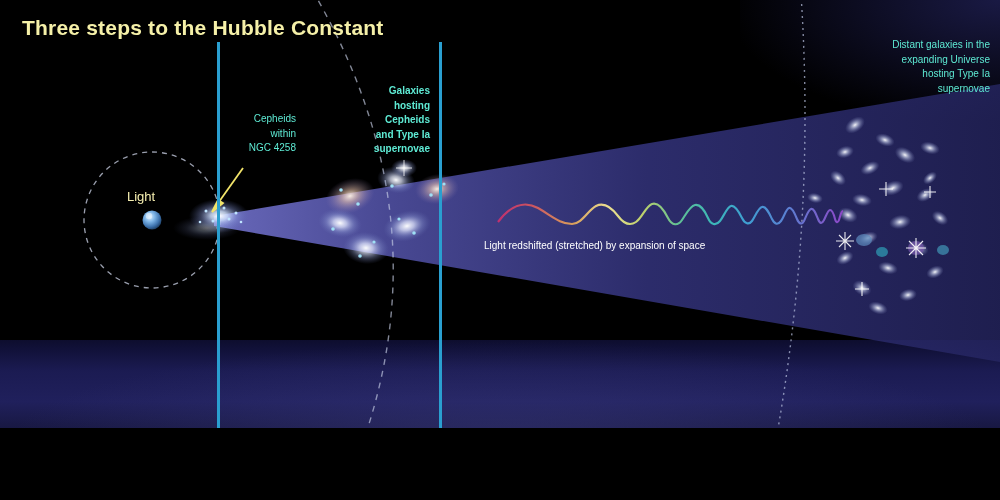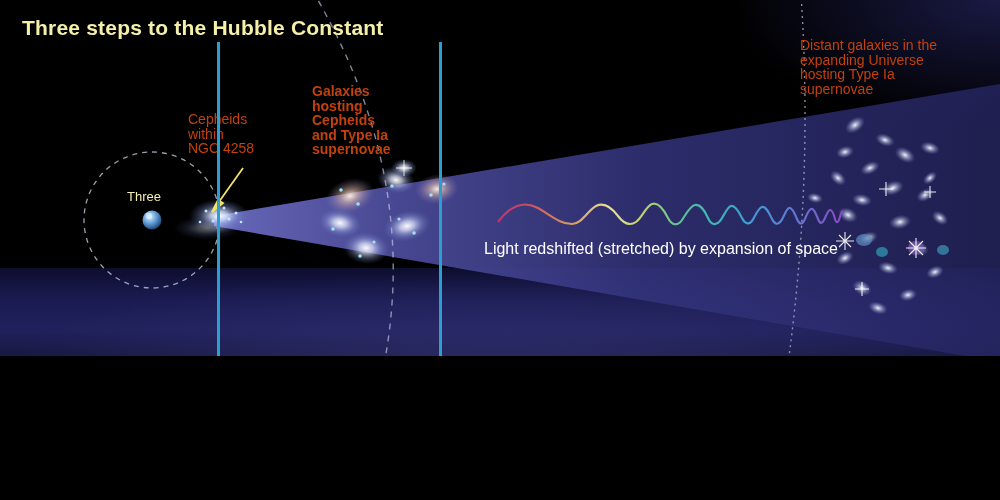--- a/index.html
+++ b/index.html
@@ -1,17 +1,17 @@
 <!DOCTYPE html>
 <html><head>
 <meta charset="utf-8">
 <style>
   html,body{margin:0;padding:0;background:#000;}
   #stage{
-    position:relative;width:1000px;height:356px;overflow:hidden;
+    position:relative;width:1000px;height:428px;overflow:hidden;
     background:#000;
     font-family:"Liberation Sans", sans-serif;
   }
   
   .bg-bottom{
     position:absolute;left:0;right:0;bottom:0;height:88px;
     background:linear-gradient(180deg,#0d0d2e 0%,#1b1b52 35%,#20205c 70%,#181842 100%);
   }
   .bg-bottom:after{
     content:"";position:absolute;inset:0;
@@ -24,28 +24,28 @@
   
   .cone{position:absolute;left:0;top:0;width:1000px;height:500px;}
   
   .title{
     position:absolute;left:22px;top:16px;
     font-size:21px;font-weight:bold;color:#f5f0a8;
     letter-spacing:.2px;white-space:nowrap;
   }
   
   .label{
-    position:absolute;color:#c2410c;font-size:14px;line-height:14.6px;
-    text-align:left;white-space:pre-line;
+    position:absolute;color:#5eead4;font-size:10px;line-height:14.6px;
+    text-align:right;white-space:pre-line;
   }
   .label.earth{
     color:#f6efb0;font-size:13px;left:127px;top:190px;text-align:left;
   }
   .caption{
-    position:absolute;color:#ffffff;font-size:16px;left:484px;top:240px;
+    position:absolute;color:#ffffff;font-size:10px;left:484px;top:240px;
     white-space:nowrap;
   }
   
   .scalebar{
     position:absolute;left:148px;top:432px;width:802px;height:22px;
     border-radius:11px;
     background:linear-gradient(180deg,#8a5d16 0%,#f0bf62 14%,#fde9bd 48%,#f7d389 70%,#d99b37 90%,#8a5d16 100%);
     box-shadow:0 0 3px rgba(0,0,0,.8);
   }
   .seg-label{
@@ -234,21 +234,21 @@
          C 840 217, 841 211, 843 211"></path>
 
     <g stroke="#f2e46a" stroke-width="1.8" fill="#f2e46a">
       <line x1="243" y1="168" x2="216" y2="206"></line>
       <polygon points="212,212 223,203 218,200"></polygon>
     </g>
   </svg>
 
   <div class="title">Three steps to the Hubble Constant</div>
 
-  <div class="label earth">Three</div>
+  <div class="label earth">Light</div>
 
   <div class="label" style="left:188px;top:112px;width:108px;">Cepheids
 within
 NGC 4258</div>
 
   <div class="label" style="left:312px;top:84px;width:118px;font-weight:bold;">Galaxies
 hosting
 Cepheids
 and Type Ia
 supernovae</div>

